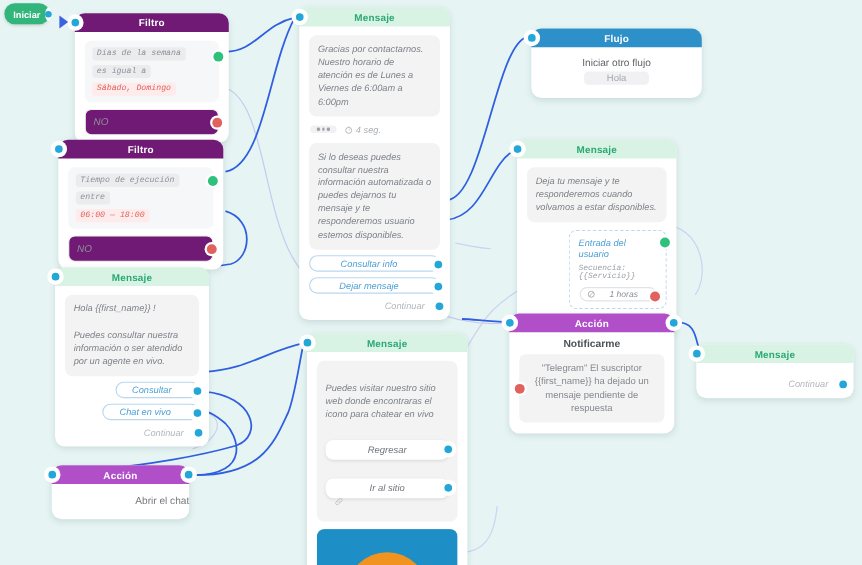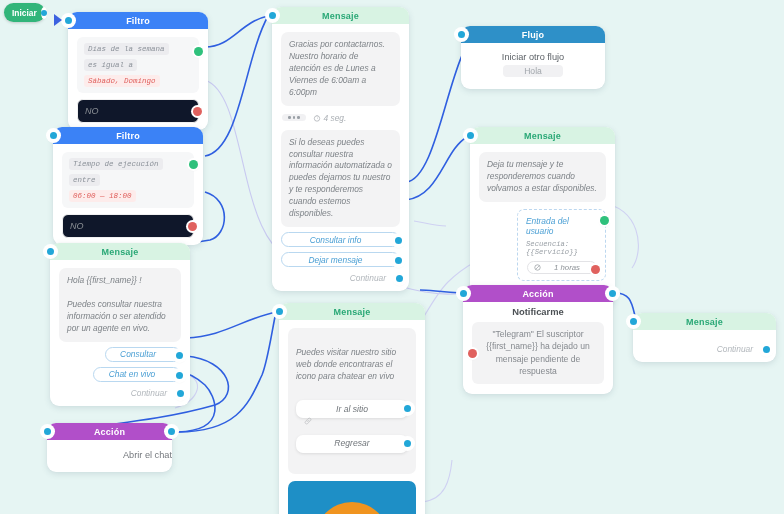--- a/index.html
+++ b/index.html
@@ -32,21 +32,21 @@
     height: 17px;
     border-radius: 9px 9px 0 0;
     color: #ffffff;
     font-size: 9px;
     font-weight: bold;
     display: flex;
     align-items: center;
     justify-content: center;
     letter-spacing: .2px;
   }
-  .head-filtro  { background: #3b82f6; }
+  .head-filtro  { background: #701a75; }
   .head-mensaje { background: #d8f3e3; color: #2aa876; }
   .head-flujo   { background: #2e90c8; }
   .head-accion  { background: #b14fc9; }
 
   .node-body { padding: 8px 9px 7px 9px; font-style: italic; }
 
   
   .port {
     position: absolute;
     width: 11px; height: 11px;
@@ -85,21 +85,21 @@
   .chip.val { color: #e0615e; background: #fdeceb; }
   .dot {
     position: absolute;
     width: 9px; height: 9px; border-radius: 50%;
     box-shadow: 0 0 0 2px #fff, 0 1px 2px rgba(0,0,0,.2);
   }
   .dot.green { background: #2fc17c; }
   .dot.red   { background: #e0615e; }
 
   .no-box {
-    background: #0f172a;
+    background: #701a75;
     border: 1px solid #f0f0f0;
     border-radius: 6px;
     padding: 6px 7px;
     position: relative;
     font-size: 9px;
     color: #8c9196;
   }
 
   
   .bubble {
@@ -362,37 +362,37 @@
           </span>
         <span class="delay-txt">
           <svg width="8" height="8" viewBox="0 0 16 16">
             <circle cx="8" cy="9" r="5.4" fill="none" stroke="#a9aeb3" stroke-width="1.5"></circle>
             <line x1="8" y1="2" x2="8" y2="3.6" stroke="#a9aeb3" stroke-width="1.5"></line>
             <line x1="8" y1="9" x2="10" y2="7.4" stroke="#a9aeb3" stroke-width="1.3"></line>
           </svg>
           <span>4 seg.</span>
         </span>
       </div>
-      <div class="bubble">Si lo deseas puedes consultar nuestra información automatizada o puedes dejarnos tu nuestro y te responderemos cuando estemos disponibles.</div>
+      <div class="bubble">Si lo deseas puedes consultar nuestra información automatizada o puedes dejarnos tu mensaje y te responderemos usuario estemos disponibles.</div>
       <div class="qr">
         <span>Consultar info</span>
         <div class="port"></div>
       </div>
       <div class="qr">
         <span>Dejar mensaje</span>
         <div class="port"></div>
       </div>
       <div class="continuar">
         <span>Continuar</span>
         <div class="port"></div>
       </div>
     </div>
   </div>
 
-  <div class="node" style="left:461px; top:26px; width:144px;">
+  <div class="node" style="left:483px; top:26px; width:155px;">
     <div class="port in"></div>
     <div class="node-head head-flujo">Flujo</div>
     <div style="padding:2px 0 12px 0;">
       <div class="card-title">Iniciar otro flujo</div>
       <span class="pill-val">Hola</span>
     </div>
   </div>
 
   <div class="node" style="left:470px; top:127px; width:145px;">
     <div class="port in"></div>
@@ -441,31 +441,31 @@
     </div>
   </div>
 
   <div class="node" style="left:279px; top:303px; width:146px;">
     <div class="port in"></div>
     <div class="node-head head-mensaje">Mensaje</div>
     <div class="node-body">
       <div class="bubble" style="background:#f3f3f4; padding-bottom:10px;">
         <div>Puedes visitar nuestro sitio web donde encontraras el icono para chatear en vivo</div>
         <div class="btnrow">
+          <span>Regresar</span>
+          <div class="port"></div>
+        </div>
+        <div class="btnrow">
           <span class="lead-icon">
             <svg width="8" height="8" viewBox="0 0 16 16">
               <path d="M6.5 9.5 A3 3 0 0 1 6.5 5.2 L8.6 3.1 A3 3 0 0 1 12.9 7.4 L11.6 8.7" fill="none" stroke="#7d8287" stroke-width="1.5" stroke-linecap="round"></path>
               <path d="M9.5 6.5 A3 3 0 0 1 9.5 10.8 L7.4 12.9 A3 3 0 0 1 3.1 8.6 L4.4 7.3" fill="none" stroke="#7d8287" stroke-width="1.5" stroke-linecap="round"></path>
             </svg>
           </span>
           <span>Ir al sitio</span>
-          <div class="port"></div>
-        </div>
-        <div class="btnrow">
-          <span>Regresar</span>
           <div class="port"></div>
         </div>
       </div>
       <div class="img-prev">
         <svg width="100%" height="100%" viewBox="0 0 140 78" preserveAspectRatio="xMidYMid slice">
           <rect x="4" y="0" width="132" height="56" fill="#1e8fc6"></rect>
           <rect x="4" y="56" width="132" height="22" fill="#ffffff"></rect>
           <circle cx="70" cy="58" r="37" fill="#f0941f"></circle>
           <rect x="52" y="38" width="36" height="40" rx="9" fill="#ffffff"></rect>
           <circle cx="61" cy="60" r="3.4" fill="#f0941f"></circle>

